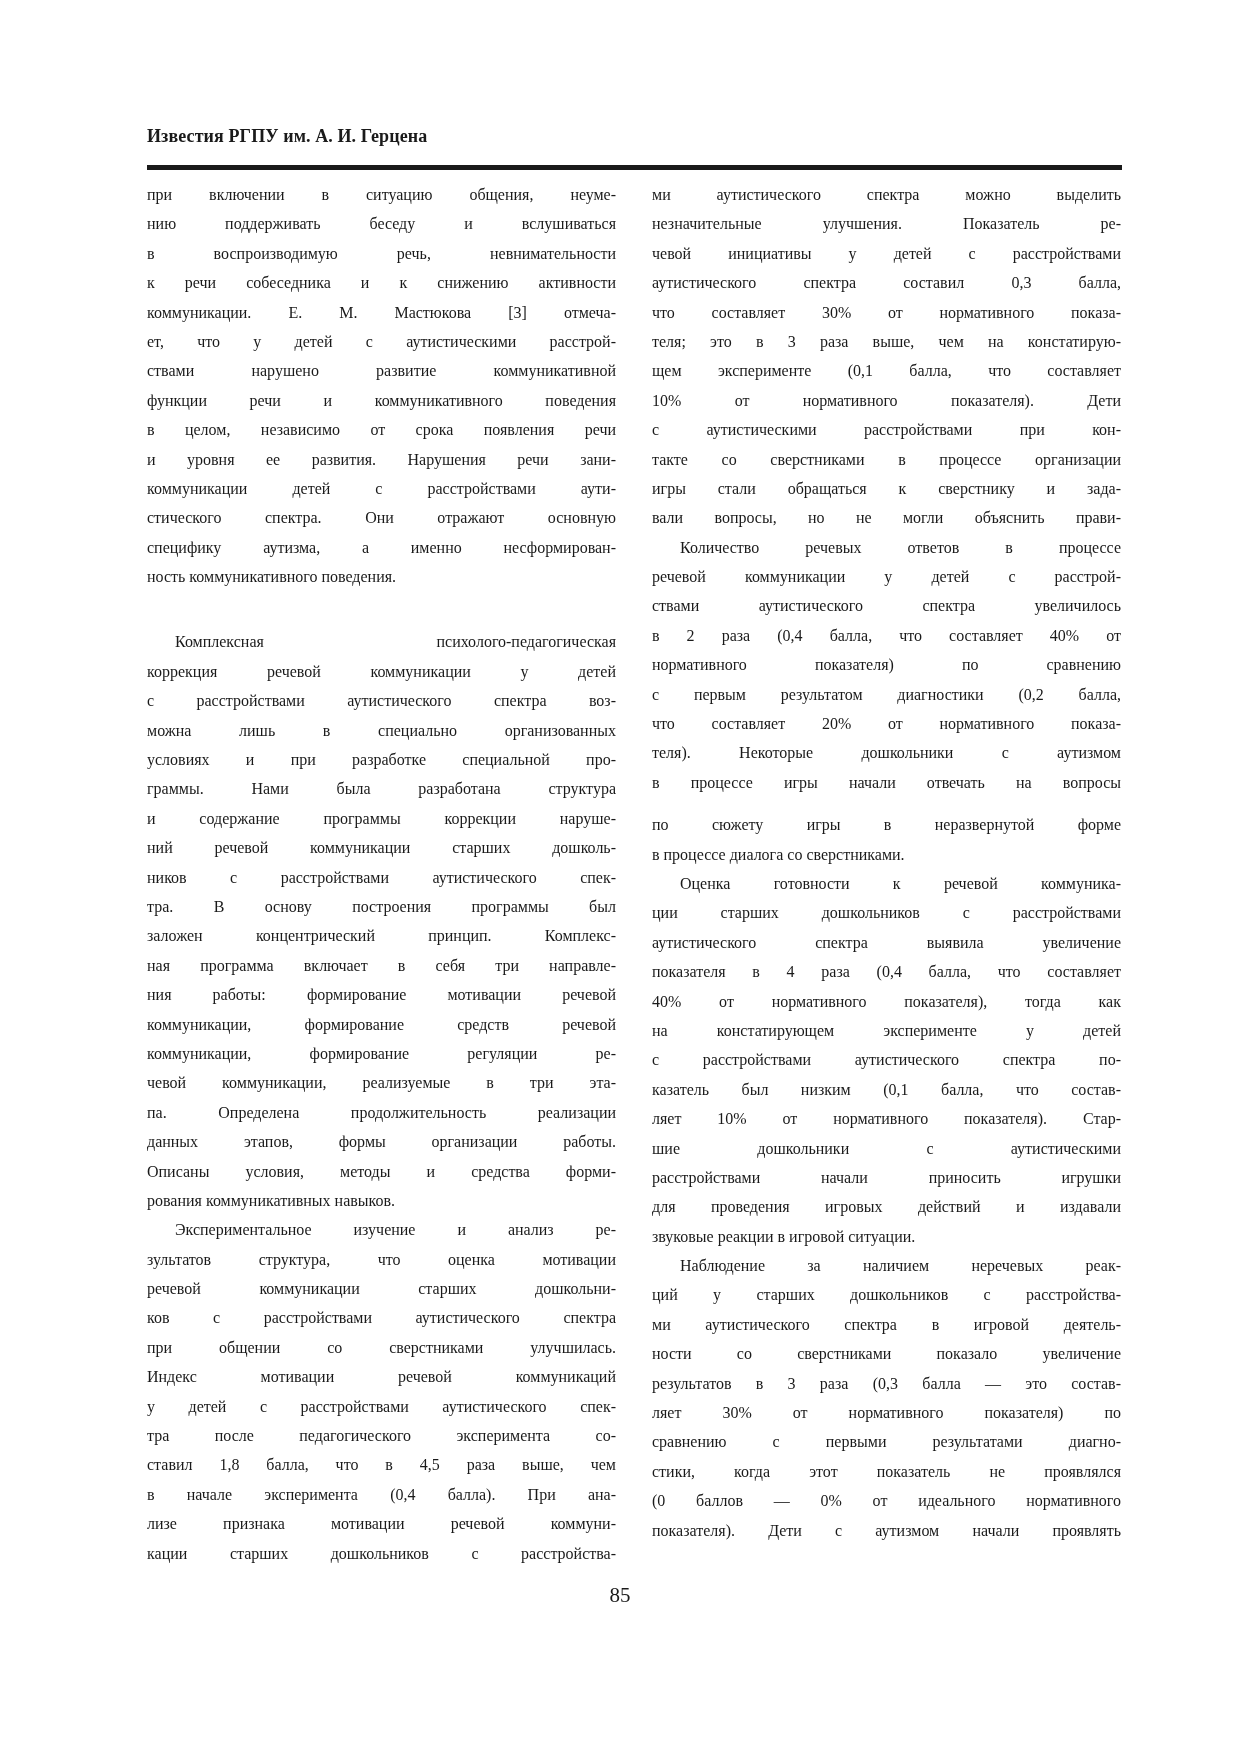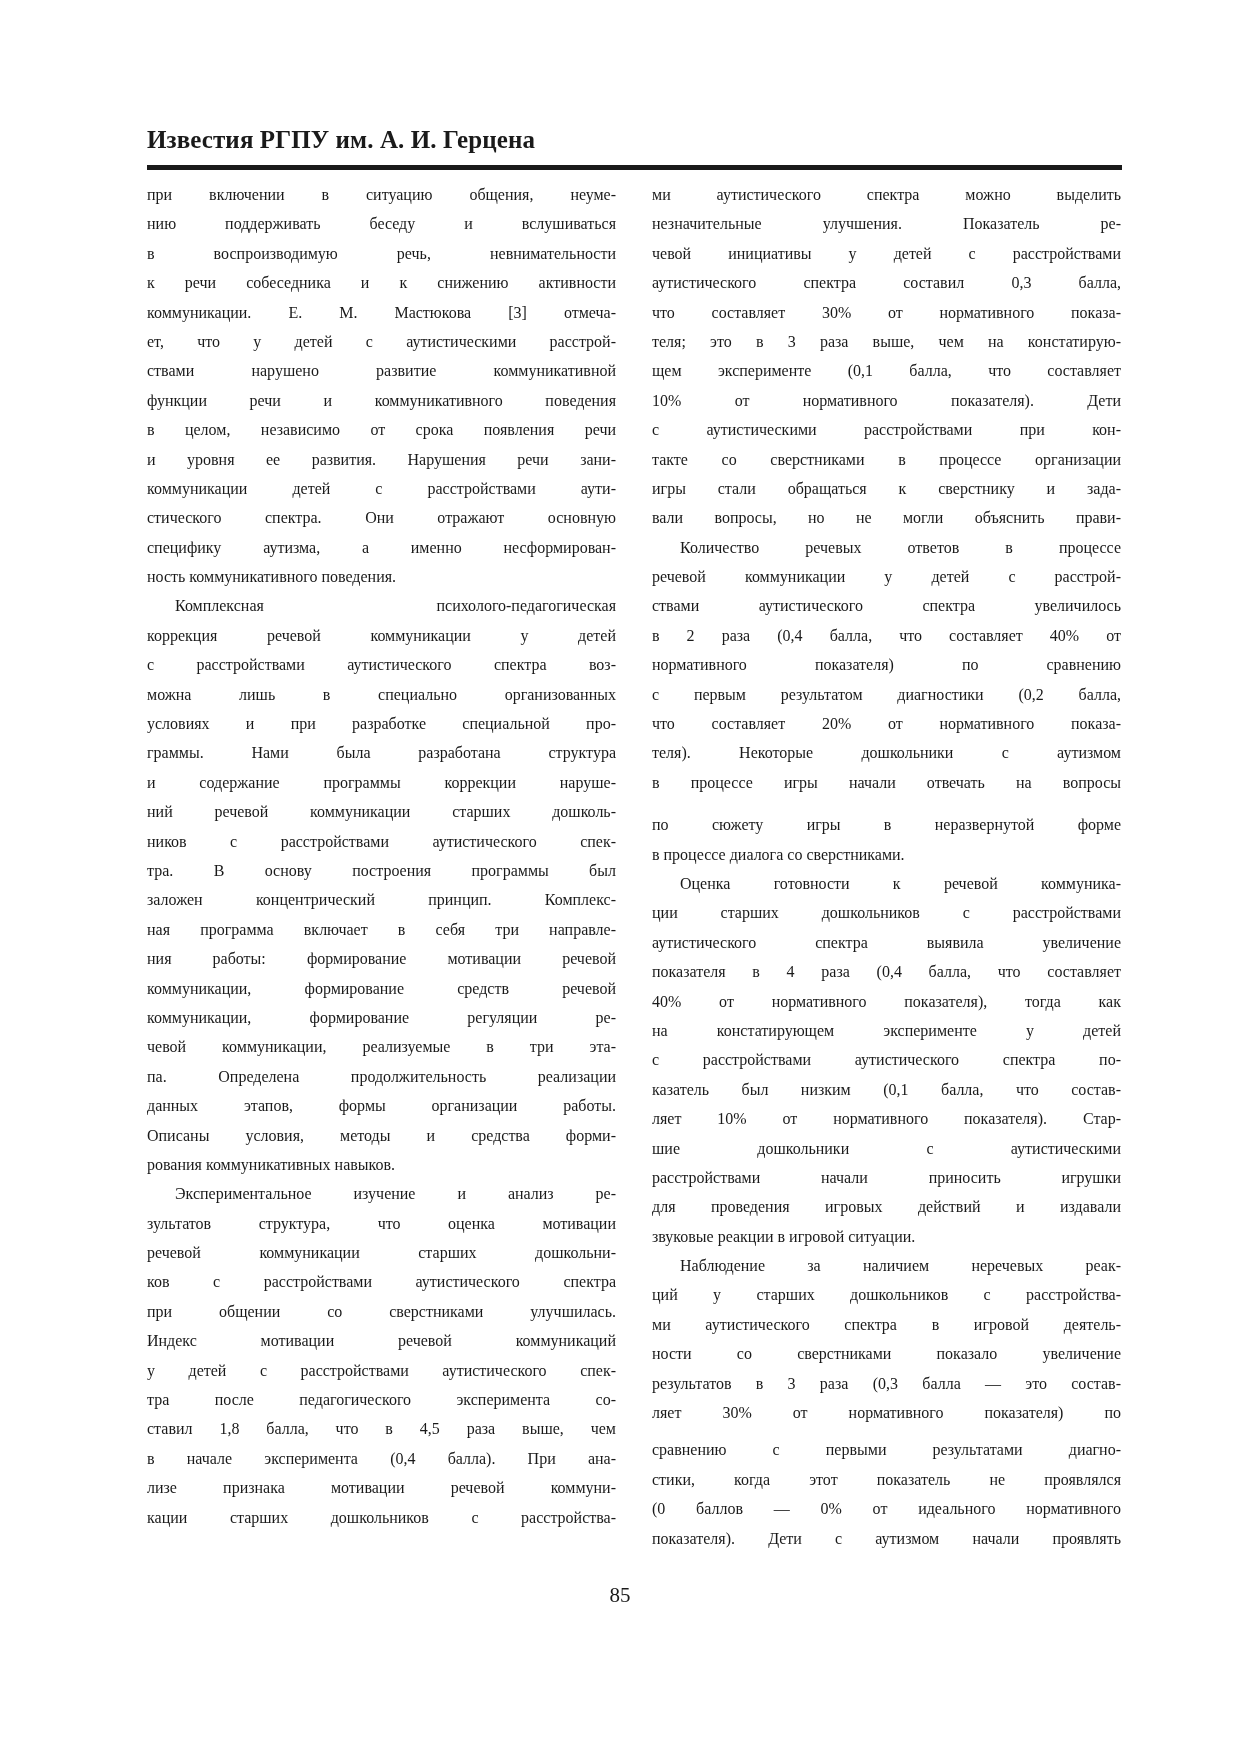--- a/index.html
+++ b/index.html
@@ -1,19 +1,19 @@
 <!DOCTYPE html>
 <html><head>
 <meta charset="utf-8">
 <style>
   html, body { margin: 0; padding: 0; background: #ffffff; }
   body { width: 1240px; height: 1754px; position: relative; overflow: hidden;
          font-family: "Liberation Serif", "DejaVu Serif", serif; color: #1a1a1a; }
   .running-head { position: absolute; left: 147px; top: 126px; font-weight: bold;
-                  font-size: 25px; letter-spacing: 0.1px; text-align: center; }
+                  font-size: 18px; letter-spacing: 0.1px; text-align: center; }
   .rule { position: absolute; left: 147px; top: 165px; width: 975px; height: 5px; background: #1a1a1a; }
   .column { position: absolute; top: 180px; width: 469px; font-size: 16px; line-height: 29.4px; }
   .col-left { left: 147px; }
   .col-right { left: 652px; }
   .line { display: block; white-space: nowrap; text-align: justify; text-align-last: justify; height: 29.4px; overflow: visible; }
   .line.last { text-align-last: left; }
   .line.indent { padding-left: 28px; }
   .page-number { position: absolute; left: 0; width: 1240px; top: 1583px; text-align: center; font-size: 21px; }
 </style>
 </head>
@@ -30,21 +30,21 @@
     <span class="line" style="white-space: normal; text-align-last: justify;">коммуникации. Е. М. Мастюкова [3] отмеча-</span>
     <span class="line" style="white-space: normal; text-align-last: justify;">ет, что у детей с аутистическими расстрой-</span>
     <span class="line" style="white-space: normal; text-align-last: justify;">ствами нарушено развитие коммуникативной</span>
     <span class="line" style="white-space: normal; text-align-last: justify;">функции речи и коммуникативного поведения</span>
     <span class="line" style="white-space: normal; text-align-last: justify;">в целом, независимо от срока появления речи</span>
     <span class="line" style="white-space: normal; text-align-last: justify;">и уровня ее развития. Нарушения речи зани-</span>
     <span class="line" style="white-space: normal; text-align-last: justify;">коммуникации детей с расстройствами аути-</span>
     <span class="line" style="white-space: normal; text-align-last: justify;">стического спектра. Они отражают основную</span>
     <span class="line" style="white-space: normal; text-align-last: justify;">специфику аутизма, а именно несформирован-</span>
     <span class="line last">ность коммуникативного поведения.</span>
-    <span class="line indent" style="white-space: normal; text-align-last: justify;">Комплексная психолого-педагогическая</span>
+    <span class="line indent" style="white-space: normal; text-align-last: justify; margin-top: 36px;">Комплексная психолого-педагогическая</span>
     <span class="line" style="white-space: normal; text-align-last: justify;">коррекция речевой коммуникации у детей</span>
     <span class="line" style="white-space: normal; text-align-last: justify;">с расстройствами аутистического спектра воз-</span>
     <span class="line" style="white-space: normal; text-align-last: justify;">можна лишь в специально организованных</span>
     <span class="line" style="white-space: normal; text-align-last: justify;">условиях и при разработке специальной про-</span>
     <span class="line" style="white-space: normal; text-align-last: justify;">граммы. Нами была разработана структура</span>
     <span class="line" style="white-space: normal; text-align-last: justify;">и содержание программы коррекции наруше-</span>
     <span class="line" style="white-space: normal; text-align-last: justify;">ний речевой коммуникации старших дошколь-</span>
     <span class="line" style="white-space: normal; text-align-last: justify;">ников с расстройствами аутистического спек-</span>
     <span class="line" style="white-space: normal; text-align-last: justify;">тра. В основу построения программы был</span>
     <span class="line" style="white-space: normal; text-align-last: justify;">заложен концентрический принцип. Комплекс-</span>
@@ -106,19 +106,19 @@
     <span class="line" style="white-space: normal; text-align-last: justify;">шие дошкольники с аутистическими</span>
     <span class="line" style="white-space: normal; text-align-last: justify;">расстройствами начали приносить игрушки</span>
     <span class="line" style="white-space: normal; text-align-last: justify;">для проведения игровых действий и издавали</span>
     <span class="line last">звуковые реакции в игровой ситуации.</span>
     <span class="line indent" style="white-space: normal; text-align-last: justify;">Наблюдение за наличием неречевых реак-</span>
     <span class="line" style="white-space: normal; text-align-last: justify;">ций у старших дошкольников с расстройства-</span>
     <span class="line" style="white-space: normal; text-align-last: justify;">ми аутистического спектра в игровой деятель-</span>
     <span class="line" style="white-space: normal; text-align-last: justify;">ности со сверстниками показало увеличение</span>
     <span class="line" style="white-space: normal; text-align-last: justify;">результатов в 3 раза (0,3 балла — это состав-</span>
     <span class="line" style="white-space: normal; text-align-last: justify;">ляет 30% от нормативного показателя) по</span>
-    <span class="line" style="white-space: normal; text-align-last: justify; margin-top: 8px;">сравнению с первыми результатами диагно-</span>
+    <span class="line" style="white-space: normal; text-align-last: justify;">сравнению с первыми результатами диагно-</span>
     <span class="line" style="white-space: normal; text-align-last: justify;">стики, когда этот показатель не проявлялся</span>
     <span class="line" style="white-space: normal; text-align-last: justify;">(0 баллов — 0% от идеального нормативного</span>
     <span class="line" style="white-space: normal; text-align-last: justify;">показателя). Дети с аутизмом начали проявлять</span>
   </div>
 
 <div class="page-number">85</div>
 
 </body></html>

